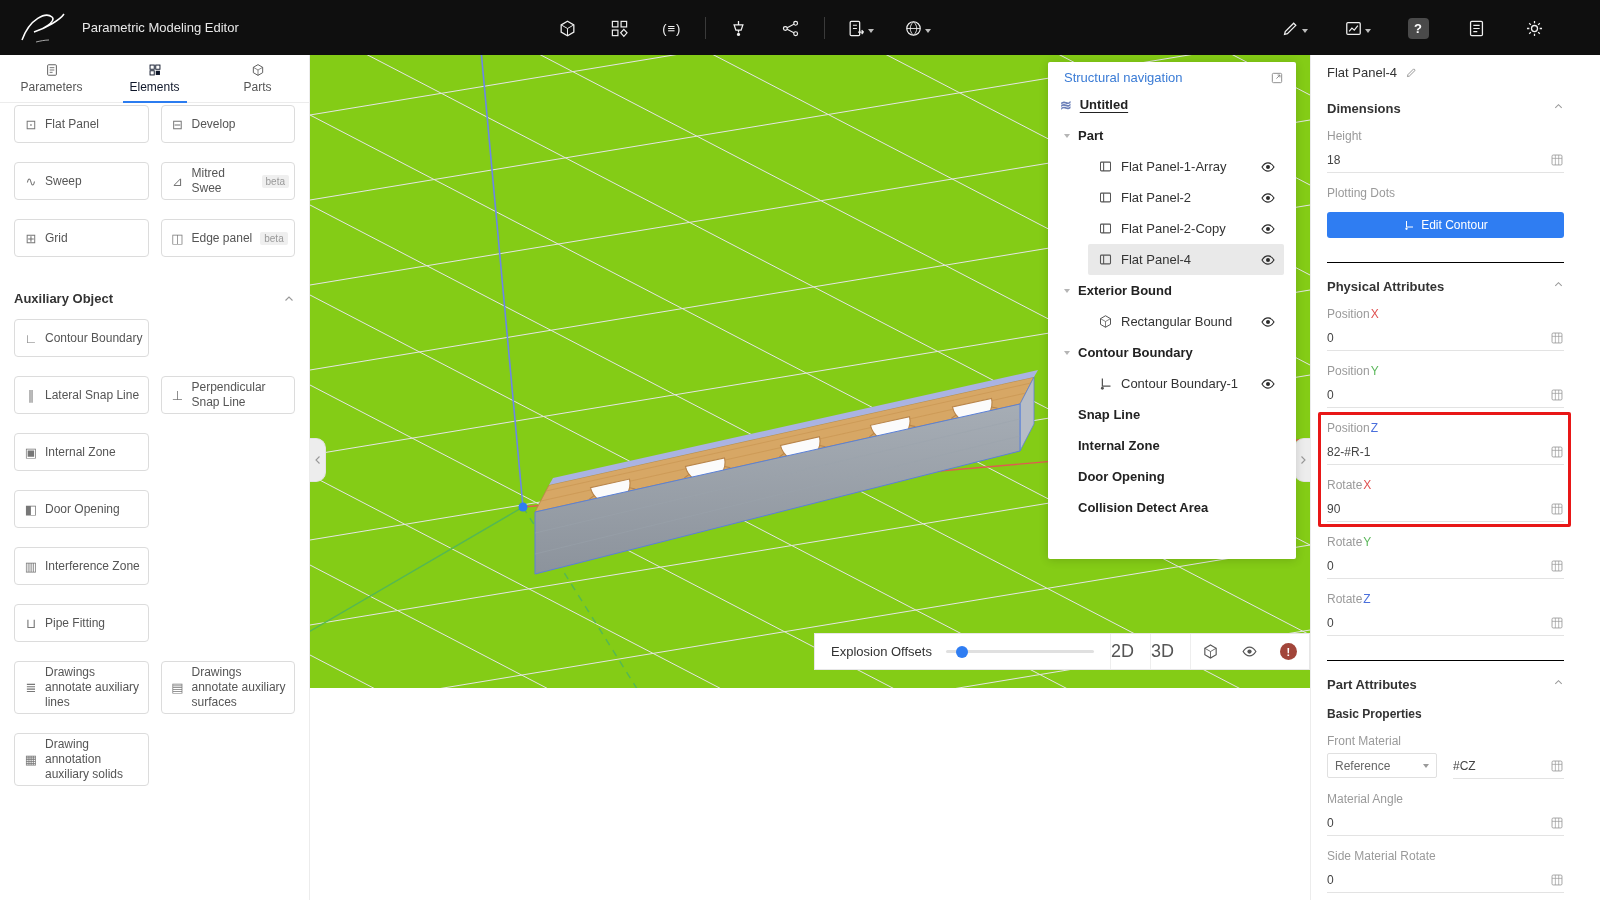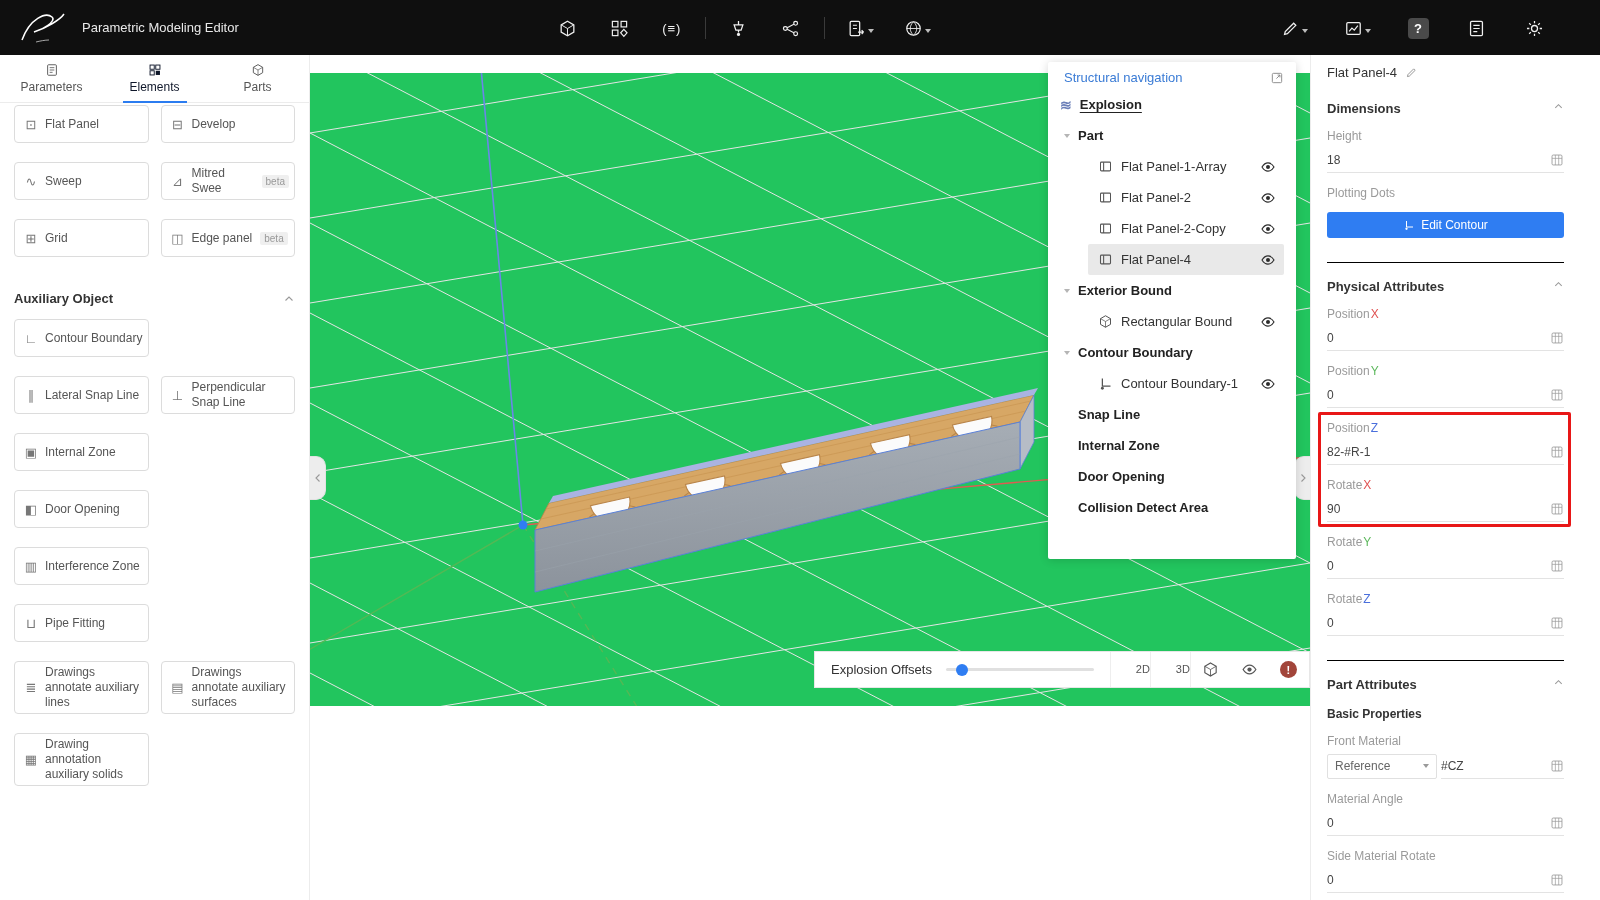--- a/index.html
+++ b/index.html
@@ -40,37 +40,37 @@
   .sb-rows{padding:2px 14px 0}
   .sb-row{display:flex;gap:12px;margin-bottom:19px}
   .sb-btn{flex:0 0 calc(50% - 6px);box-sizing:border-box;min-height:38px;border:1px solid #dcdcdc;
           border-radius:4px;background:#fff;display:flex;align-items:center;gap:7px;
           padding:3px 5px 3px 9px;font-size:12px;color:#555;cursor:pointer;text-align:left}
   .sb-btn .glyph{font-size:13px;color:#777;flex:none;width:14px;text-align:center}
   .sb-btn .lbl{line-height:1.25}
   .badge{flex:none;font-size:10px;color:#999;background:#efefef;border-radius:2px;padding:1px 4px;margin-left:1px}
 
   
-  .viewport{position:absolute;top:73px;left:310px;width:1000px;height:633px;background:#22c55e;overflow:hidden}
+  .viewport{position:absolute;top:55px;left:310px;width:1000px;height:633px;background:#84cc16;overflow:hidden}
   .scene{position:absolute;top:0;left:0}
   .vp-arrow{position:absolute;top:383px;width:15px;height:42px;background:#ededed;border:1px solid #e2e2e2;
             display:flex;align-items:center;justify-content:center;color:#999;cursor:pointer;z-index:6}
   .vp-arrow svg{width:12px;height:12px}
   .vp-arrow.left{left:0;border-left:none;border-radius:0 10px 10px 0}
   .vp-arrow.right{right:0;border-right:none;border-radius:10px 0 0 10px}
 
   
   .vbar{position:absolute;right:0;bottom:18px;width:496px;height:37px;background:#fff;
         border:1px solid #e7e7e7;display:flex;align-items:center;z-index:5;box-sizing:border-box}
   .vbar-label{font-size:13px;color:#333;margin:0 14px 0 16px;white-space:nowrap}
   .slider{position:relative;width:148px;height:3px;background:#e0e0e0;border-radius:2px;margin-right:16px;cursor:pointer}
   .slider .knob{position:absolute;left:11%;top:50%;transform:translate(-50%,-50%);width:12px;height:12px;
                 border-radius:50%;background:#2f7df2}
   .vbar-div{width:1px;height:35px;background:#eee;flex:none}
-  .vbar-btn{width:39px;text-align:right;font-size:11px;color:#555;cursor:pointer;line-height:35px}
+  .vbar-btn{width:39px;text-align:left;font-size:18px;color:#555;cursor:pointer;line-height:35px}
   .vbar-ic{width:39px;display:flex;align-items:center;justify-content:center;color:#555;cursor:pointer}
   .vbar-ic svg{width:17px;height:17px}
   .warn{width:17px;height:17px;border-radius:50%;background:#a2453a;color:#fff;font-size:11px;
         font-weight:bold;display:flex;align-items:center;justify-content:center}
 
   
   .navpanel{position:absolute;left:1048px;top:62px;width:248px;height:497px;background:#fff;
             box-shadow:0 1px 10px rgba(0,0,0,.16);border-radius:2px;z-index:20;overflow:hidden}
   .np-head{display:flex;align-items:center;justify-content:space-between;padding:8px 12px 4px 16px}
   .np-title{color:#3a7bd5;font-size:13px}
@@ -106,21 +106,21 @@
   .rp-ic{position:absolute;right:0;width:14px;height:14px;color:#999;cursor:pointer}
   .btn-contour{margin-top:12px;height:26px;background:#2f7df2;border-radius:3px;color:#fff;font-size:12px;
                display:flex;align-items:center;justify-content:center;gap:6px;cursor:pointer}
   .btn-contour svg{width:12px;height:12px}
   .ax{margin-left:1px}
   .ax-x{color:#e05252}.ax-y{color:#5cb85c}.ax-z{color:#4a6fdc}
   .ann-wrap{position:relative}
   .red-box{position:absolute;left:-9px;right:-7px;top:-9px;bottom:-5px;border:3px solid #e81717;
            border-radius:2px;pointer-events:none;z-index:12}
   .rp-bold{margin-top:15px;font-size:12px;font-weight:700;color:#333}
-  .mat-row{display:flex;gap:4px;margin-top:5px;align-items:center}
+  .mat-row{display:flex;gap:16px;margin-top:5px;align-items:flex-start}
   .dd{flex:0 0 110px;height:25px;border:1px solid #e0e0e0;border-radius:2px;display:flex;align-items:center;
       justify-content:space-between;padding:0 7px;font-size:12px;color:#666;cursor:pointer;box-sizing:border-box}
   .mat-input{position:relative;flex:1;border-bottom:1px solid #e3e3e3;height:25px;display:flex;align-items:center}
   .mat-input input{border:none;outline:none;background:transparent;font-size:12px;color:#444;
                    width:calc(100% - 18px);font-family:inherit;padding:0}
 </style>
 </head>
 <body>
 
 <svg width="0" height="0" style="position:absolute" aria-hidden="true">
@@ -538,21 +538,21 @@
 <div class="navpanel">
   <div class="np-head">
     <span class="np-title">Structural navigation</span>
     <span class="np-expand"><svg>
           <use href="#i-expand"></use>
         </svg></span>
   </div>
 
   <div class="np-row np-root">
     <span class="rooticon">≋</span>
-    <span class="lbl">Explosion</span>
+    <span class="lbl">Untitled</span>
   </div>
 
   <div class="np-row np-group">
     <span class="np-caret">
         <span class="tri-down"></span>
       </span>
     <span>Part</span>
   </div>
   <div class="np-row np-item">
     <svg class="np-ic">

